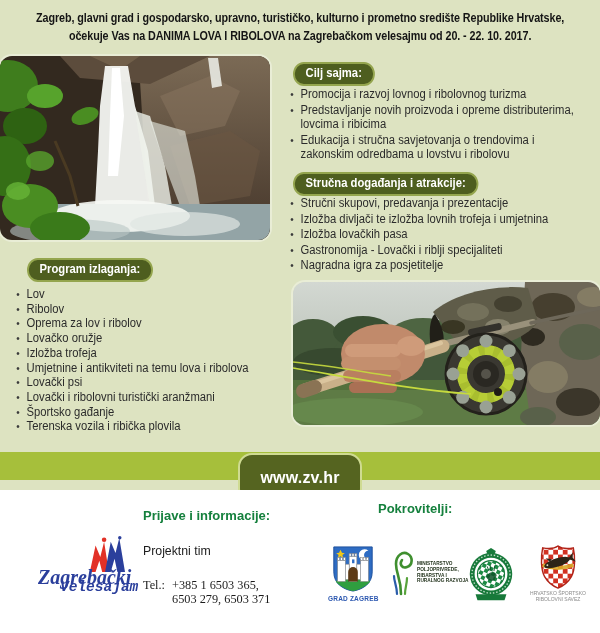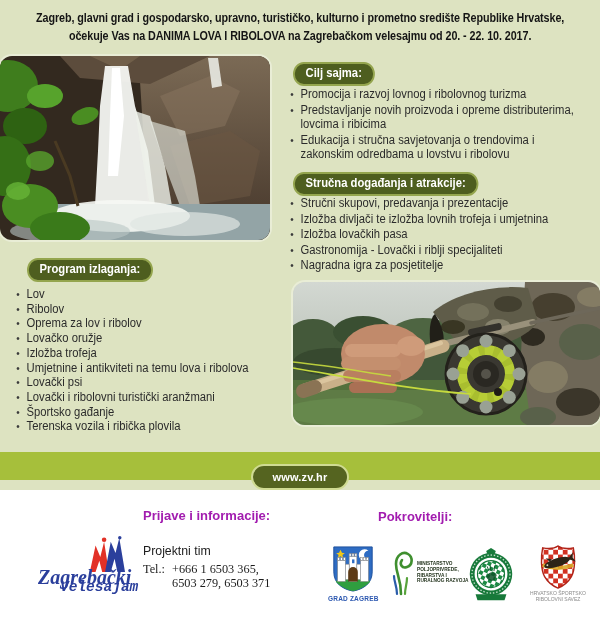--- a/index.html
+++ b/index.html
@@ -16,34 +16,34 @@
         color:#fff;font-weight:bold;font-size:12.5px;line-height:15px;padding:2px 12px 3px;white-space:nowrap;
         transform:scaleX(.9);transform-origin:0 50%;}
   .bullets{list-style:none;margin:0;padding:0;position:absolute;transform:scaleX(.9);transform-origin:0 0;}
   .bullets li{display:flex;align-items:flex-start;margin-bottom:1px;color:#2b2b2b;font-size:12.5px;line-height:14.6px;}
   .bullets .dot{flex:0 0 9px;width:9px;margin-right:5px;text-align:center;color:#3a3a3a;font-size:11px;line-height:14.6px;}
   .list-cilj{left:288px;top:87px;width:334px;}
   .list-strucna{left:288px;top:196px;width:334px;}
   .list-program{left:14px;top:287px;width:310px;}
   .list-program li{line-height:14.7px;margin-bottom:0;}
   .stripe{position:absolute;left:0;top:452px;width:600px;height:28px;background:#a6bf3b;display:flex;justify-content:center;}
-  .web-pill{margin-top:12px;height:22px;background:#556420;border:2px solid #cfdb92;border-radius:14px;
-            color:#fff;font-weight:bold;font-size:11px;line-height:22px;padding:0 20px;letter-spacing:.2px;cursor:pointer;}
+  .web-pill{margin-top:1px;height:22px;background:#556420;border:2px solid #cfdb92;border-radius:14px;
+            color:#fff;font-weight:bold;font-size:16px;line-height:22px;padding:12px 20px;letter-spacing:.2px;cursor:pointer;}
   .bottom{position:absolute;left:0;top:490px;width:600px;height:143px;background:#ffffff;}
   .vz{position:absolute;left:14px;top:50px;width:125px;height:72px;}
   .vz-fig{position:absolute;left:73px;top:-4px;}
   .vz-l1{position:absolute;left:24px;top:26px;font-family:"Liberation Serif",serif;font-style:italic;font-weight:bold;
          font-size:20px;color:#2b3f9c;}
   .vz-l2{position:absolute;left:46px;top:39px;font-family:Liberation Mono, monospace;font-style:italic;font-weight:bold;
          font-size:14.5px;color:#2b3f9c;}
   .contact{position:absolute;left:143px;top:19px;color:#1c1c1c;font-size:12.3px;line-height:14px;}
-  .blk-title{font-weight:bold;font-size:13px;color:#a21caf;}
-  .contact .team{margin-top:21px;margin-bottom:4px;}
+  .blk-title{font-weight:bold;font-size:13px;color:#15803d;}
+  .contact .team{margin-top:21px;margin-bottom:20px;}
   .crow{display:grid;grid-template-columns:29px auto;column-gap:0;font-family:Liberation Serif, serif;}
-  .sponsors-title{position:absolute;left:330px;top:19px;padding-left:48px;}
+  .sponsors-title{position:absolute;left:330px;top:11px;padding-left:48px;}
   .logo{position:absolute;}
   .logo-caption{font-weight:bold;font-size:6.5px;letter-spacing:.2px;color:#2b57b0;text-align:center;margin-top:2px;white-space:nowrap;}
   .ministry-text{position:absolute;left:29px;top:13px;font-weight:bold;font-size:5px;line-height:5.8px;color:#25351f;
                  transform:scaleX(.95);transform-origin:0 0;white-space:nowrap;}
   .fish-caption{font-size:5px;line-height:6px;color:#8a8a8a;text-align:center;white-space:nowrap;margin-top:1px;}
 </style>
 </head>
 <body>
 
 <div class="page">
@@ -273,21 +273,21 @@
       </svg>
       <div class="vz-l1">Zagrebački</div>
       <div class="vz-l2">Velesajam</div>
     </div>
 
     <div class="contact">
       <div class="blk-title">Prijave i informacije:</div>
       <div class="team">Projektni tim</div>
       <div class="crow">
         <span>Tel.:</span>
-        <span>+666 1 6503 365,</span>
+        <span>+385 1 6503 365,</span>
       </div>
       <div class="crow">
         <span></span>
         <span>6503 279, 6503 371</span>
       </div>
     </div>
 
     <div class="blk-title sponsors-title">Pokrovitelji:</div>
 
     <div class="logo" style="left:328px;top:55px;width:50px;">

